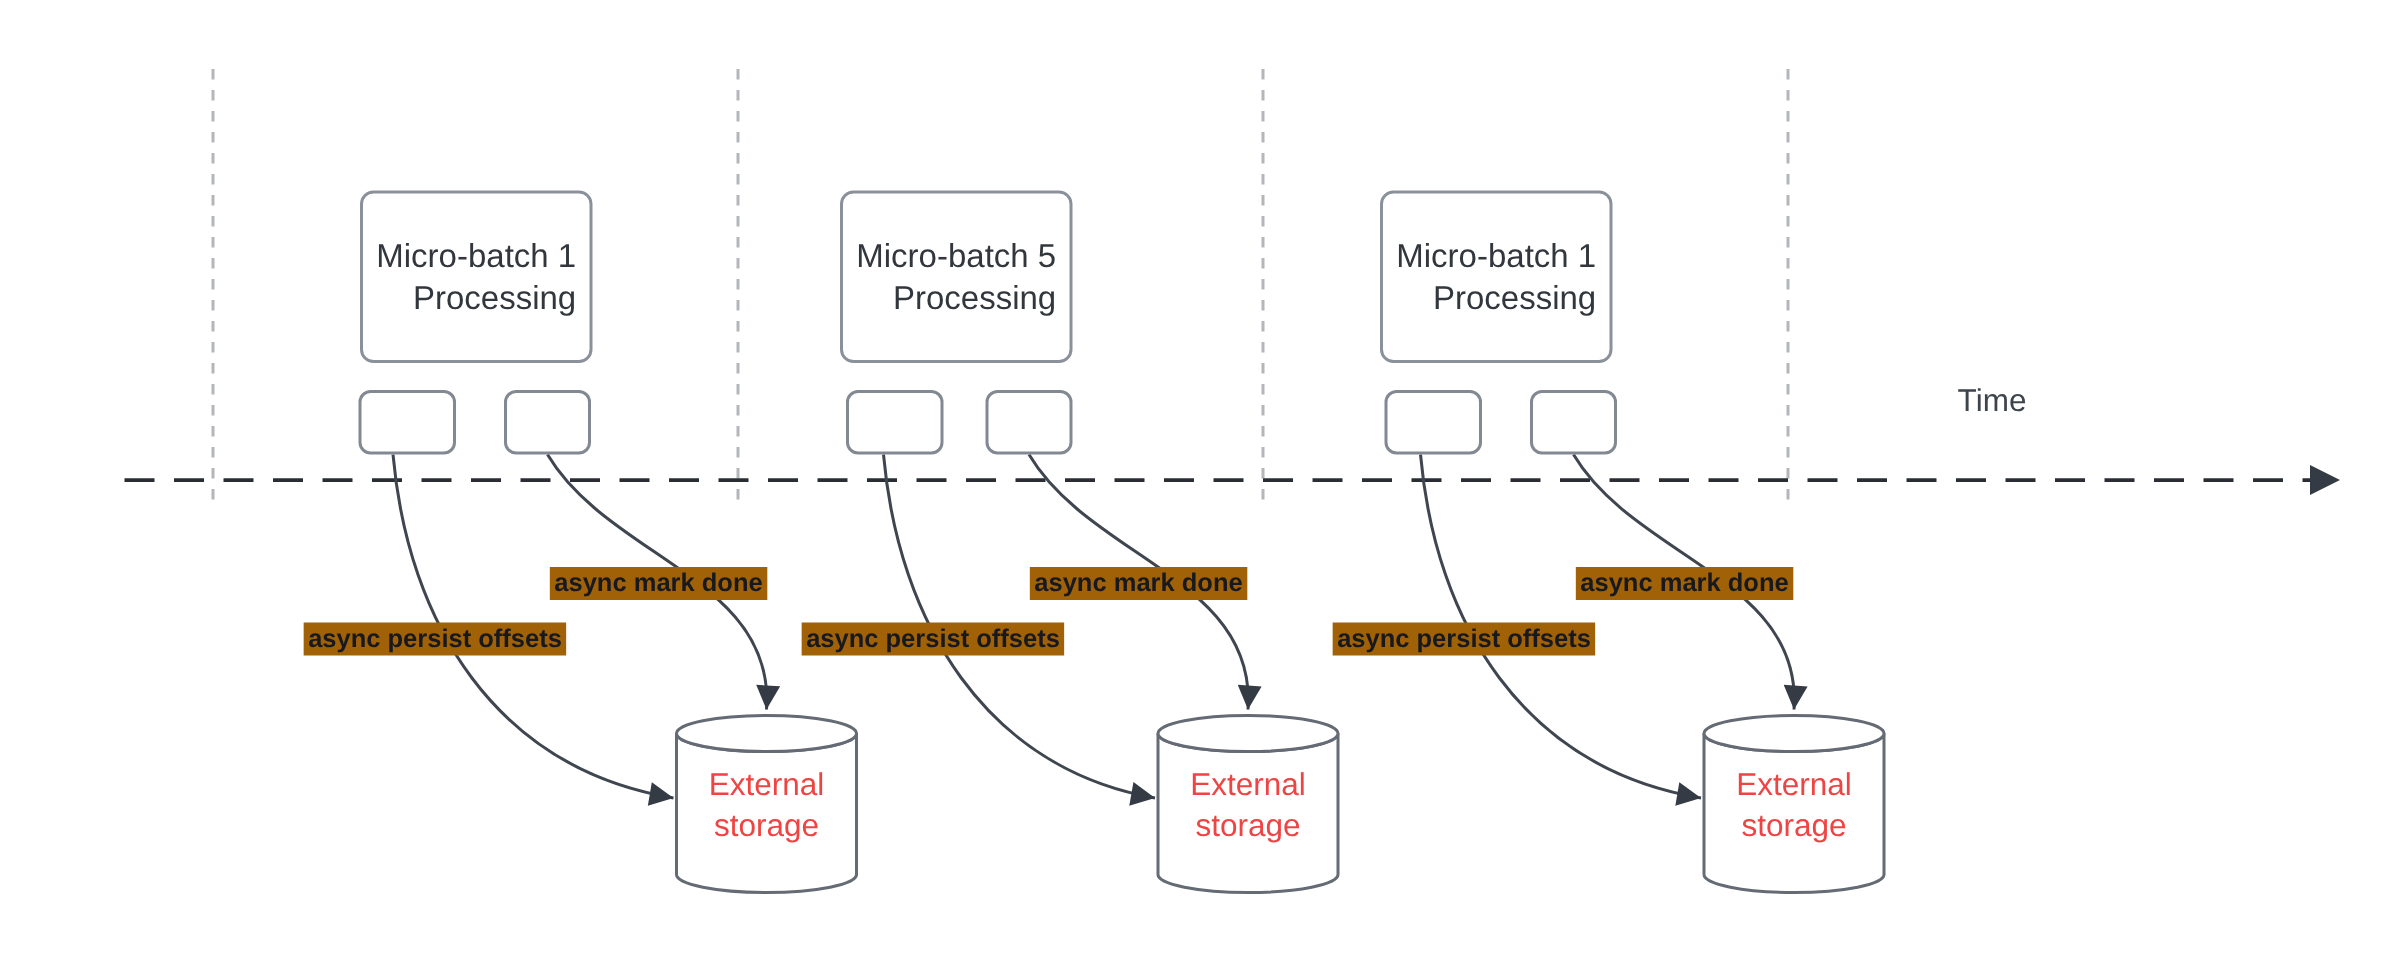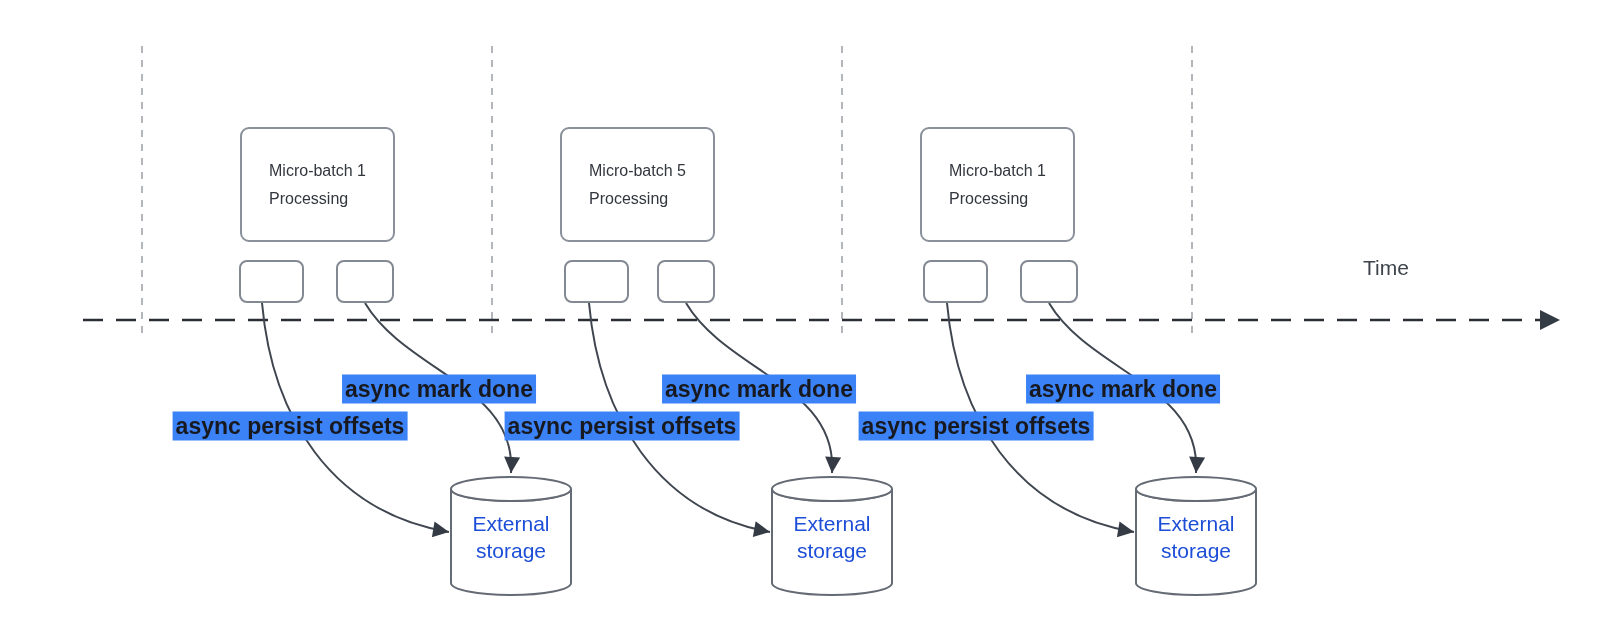--- a/index.html
+++ b/index.html
@@ -17,53 +17,53 @@
     width: 1600px; height: 642px;
   }
   .node-box {
     position: absolute;
     border: 2px solid #8b919a;
     border-radius: 9px;
     background: #ffffff;
     display: flex;
     align-items: center;
     justify-content: center;
-    text-align: left;
+    text-align: right;
     white-space: pre-line;
-    font-size: 16px;
+    font-size: 22px;
     line-height: 28px;
     color: #32373e;
   }
   .stub-box {
     position: absolute;
     border: 2px solid #838992;
     border-radius: 8px;
     background: #ffffff;
     height: 39px;
   }
   .main-box { width: 151px; height: 111px; top: 127px; }
   .stub-row { top: 260px; }
   .edge-label {
     position: absolute;
     transform: translate(-50%, -50%);
-    font-size: 23px;
+    font-size: 17px;
     font-weight: 700;
     color: #17191e;
     white-space: nowrap;
-    background: #3b82f6;
+    background: #a16207;
     padding: 1px 3px;
   }
   .cyl-label {
     position: absolute;
     transform: translate(-50%, -50%);
     text-align: center;
     white-space: pre-line;
     font-size: 21px;
     line-height: 27px;
-    color: #1d4ed8;
+    color: #ef4444;
   }
   .time-label {
     position: absolute;
     transform: translate(-50%, -50%);
     font-size: 21px;
     color: #3e444c;
   }
 </style>
 </head>
 <body>
@@ -134,15 +134,15 @@
   <div class="edge-label" style="left:976px; top:426px;">async persist offsets</div>
   <div class="edge-label" style="left:1123px; top:389px;">async mark done</div>
 
   <div class="cyl-label" style="left:511px; top:537px;">External
 storage</div>
   <div class="cyl-label" style="left:832px; top:537px;">External
 storage</div>
   <div class="cyl-label" style="left:1196px; top:537px;">External
 storage</div>
 
-  <div class="time-label" style="left:1386px; top:268px;">Time</div>
+  <div class="time-label" style="left:1328px; top:268px;">Time</div>
 
 </div>
 
 </body></html>

